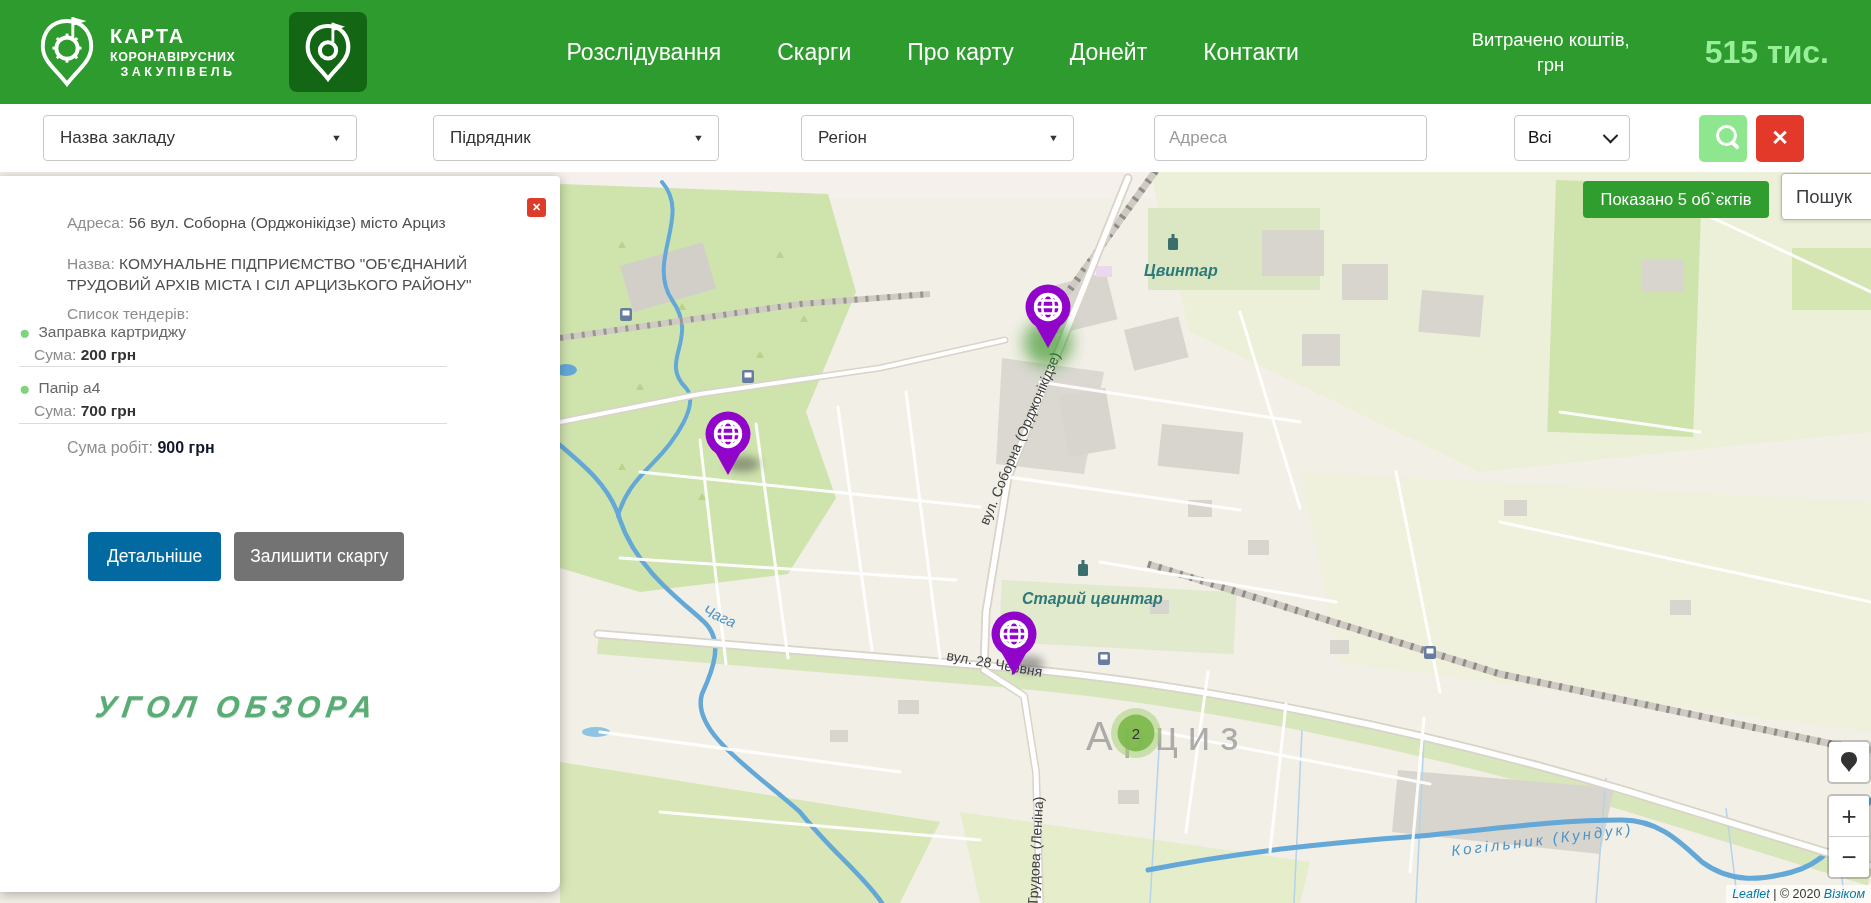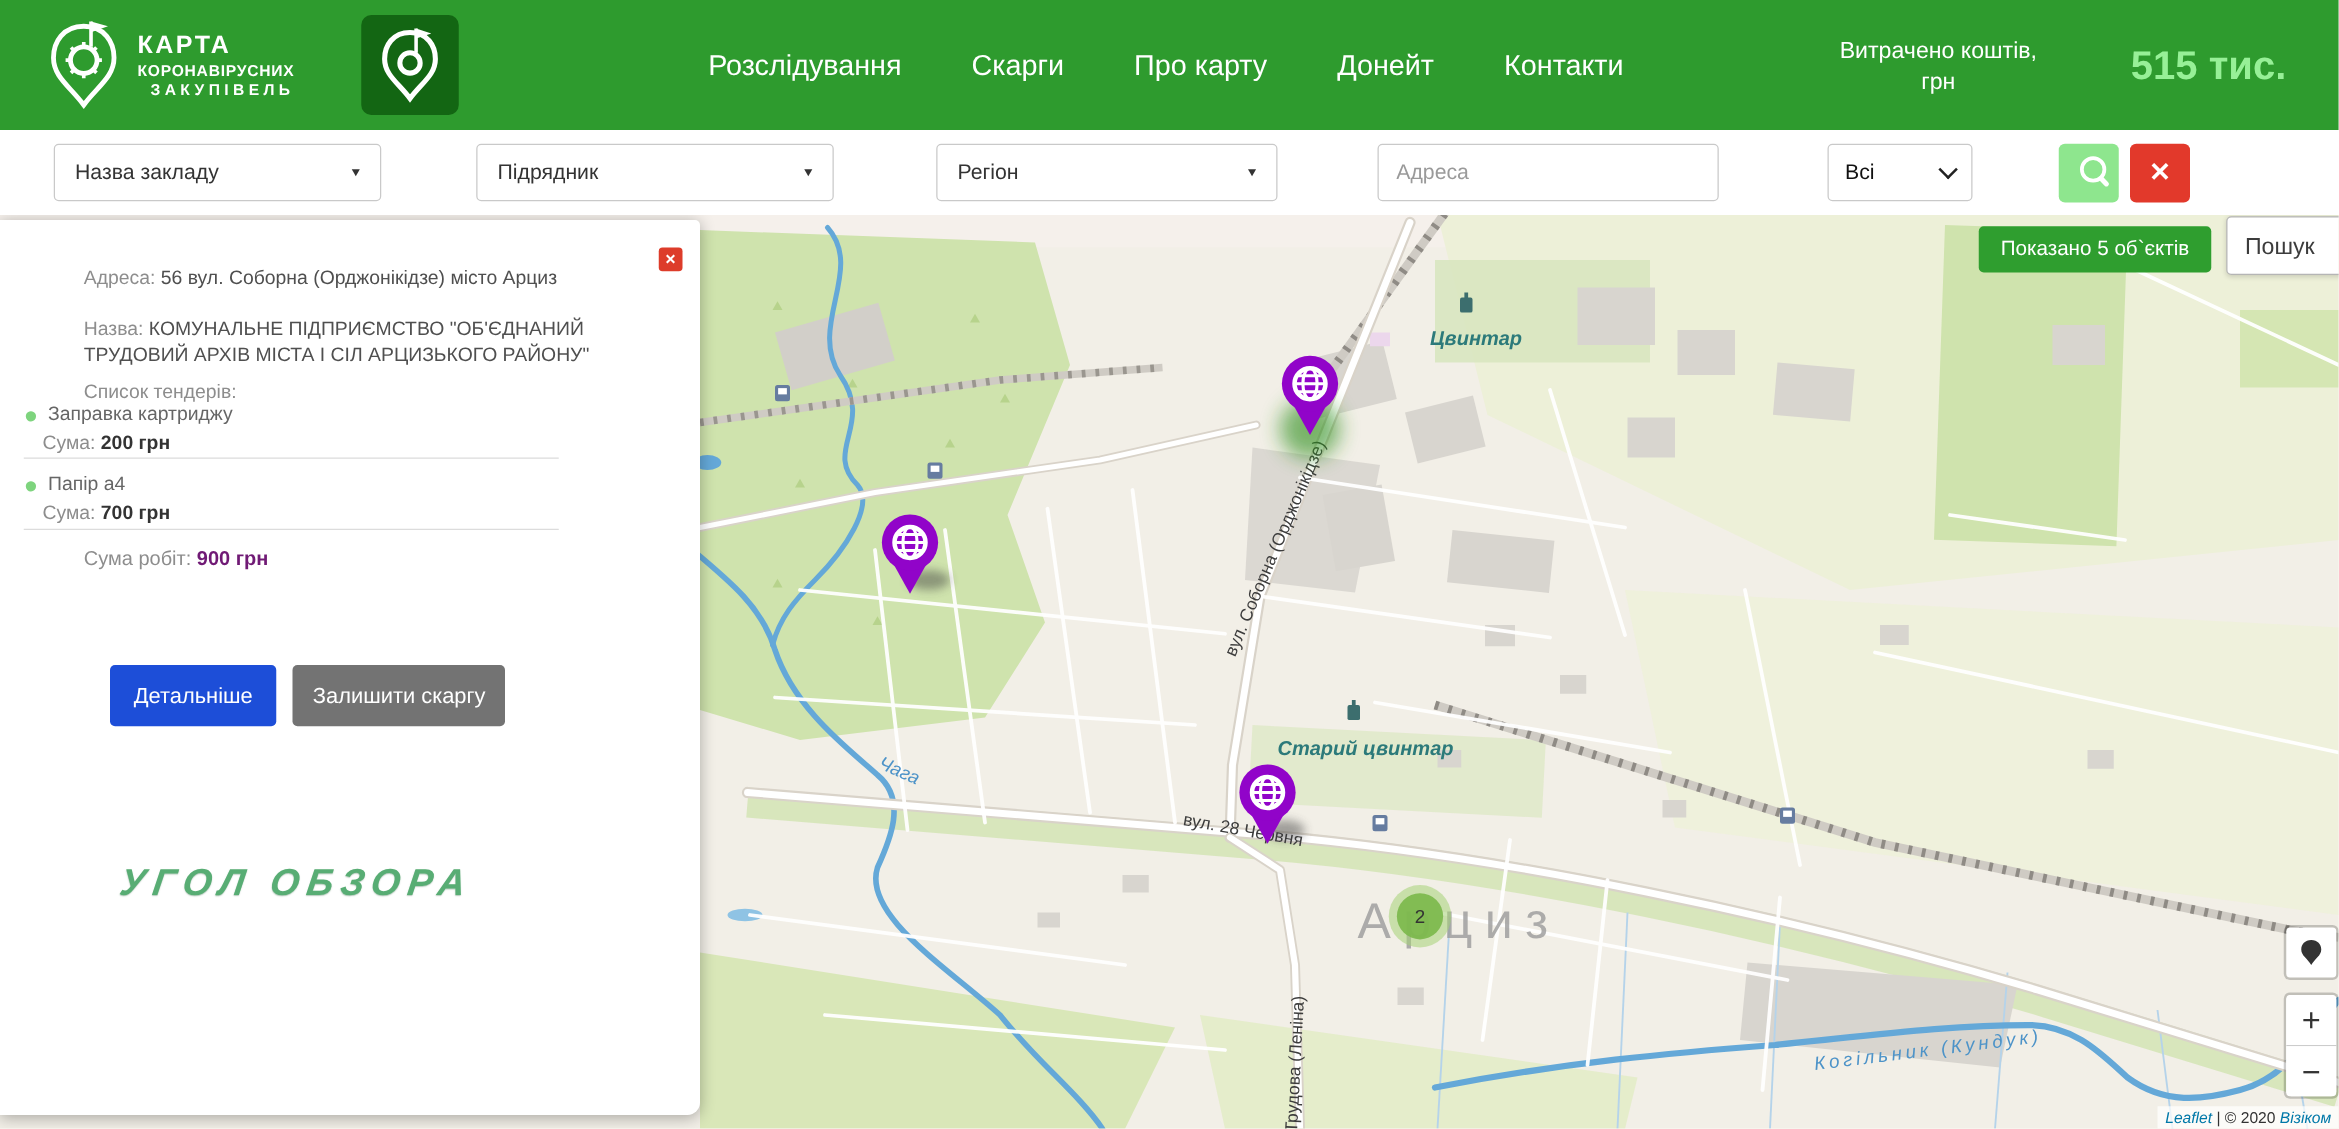--- a/index.html
+++ b/index.html
@@ -20,21 +20,21 @@
   .spent{margin-left:auto;display:flex;align-items:center;margin-right:42px;gap:66px;}
   .spent-label{width:176px;text-align:center;color:#fff;font-size:18.5px;line-height:25px;}
   .spent-value{font-size:32px;font-weight:bold;color:#97f097;white-space:nowrap;}
 
   
   .filterbar{position:absolute;top:104px;left:0;width:1871px;height:68px;background:#fff;
     display:flex;align-items:center;z-index:5;}
   .ctl{height:46px;border:1px solid #c9c9c9;border-radius:4px;box-sizing:border-box;
     display:flex;align-items:center;font-size:17px;background:#fff;}
   .dd{justify-content:space-between;padding:0 14px 0 16px;color:#333;cursor:pointer;}
-  .dd1{width:262px;margin-left:43px;}
+  .dd1{width:314px;margin-left:43px;}
   .dd2{width:286px;margin-left:76px;}
   .dd3{width:273px;margin-left:82px;}
   .caret{font-size:11px;color:#333;transform:scaleY(.85);}
   .addr-input{width:273px;margin-left:80px;height:46px;border:1px solid #c9c9c9;border-radius:4px;
     box-sizing:border-box;padding:0 14px;font-size:17px;font-family:"Liberation Sans",sans-serif;color:#555;}
   .addr-input::placeholder{color:#9a9a9a;}
   .sel{width:116px;margin-left:87px;justify-content:space-between;padding:0 13px;color:#111;cursor:pointer;}
   .chev{width:9px;height:9px;border-right:2px solid #222;border-bottom:2px solid #222;
     transform:rotate(45deg) translate(-2px,-2px);}
   .btn-sq{width:48px;height:47px;border-radius:5px;border:none;display:flex;align-items:center;
@@ -62,25 +62,25 @@
   .p-tlist{top:127px;color:#8d8d8d;}
   .tender{position:absolute;left:19px;width:430px;font-size:15.5px;line-height:18px;color:#666;}
   .t1{top:147px;} .t2{top:203px;}
   .bullet{color:#7ed47e;font-size:19px;vertical-align:-2px;}
   .t-name{margin-left:8px;}
   .t-sum{margin-left:15px;margin-top:4px;color:#8d8d8d;}
   .t-sum b{color:#333;}
   .p-hr{position:absolute;left:19px;width:428px;border-top:1px solid #dcdcdc;height:0;}
   .hr1{top:190px;} .hr2{top:247px;}
   .p-total{top:261px;font-size:16px;}
-  .p-total b{color:#701a75;}
+  .p-total b{color:#0f172a;}
   .p-buttons{position:absolute;left:88px;top:356px;display:flex;gap:13px;}
   .p-btn{height:49px;border:none;border-radius:4px;color:#fff;font-size:17.5px;cursor:pointer;
     font-family:"Liberation Sans",sans-serif;padding:0 19px;}
-  .p-btn.green{background:#1d4ed8;}
+  .p-btn.green{background:#0369a1;}
   .p-btn.red{background:#737373;padding:0 16px;}
   .watermark{position:absolute;left:96px;top:514px;font-size:30px;font-weight:bold;font-style:italic;
     letter-spacing:6px;color:#58ad74;transform:skewX(-8deg);text-shadow:0 1px 1px rgba(40,100,60,.35);
     white-space:nowrap;}
 
   
   .badge{position:absolute;left:1583px;top:9px;width:186px;height:37px;background:#2f9e2f;color:#fff;
     border-radius:4px;font-size:16.5px;display:flex;align-items:center;justify-content:center;z-index:8;}
   .search-tab{position:absolute;left:1781px;top:1px;width:96px;height:47px;background:#fff;
     border:1px solid #b5b5b5;border-radius:4px;color:#3c3c3c;font-size:18.5px;display:flex;

